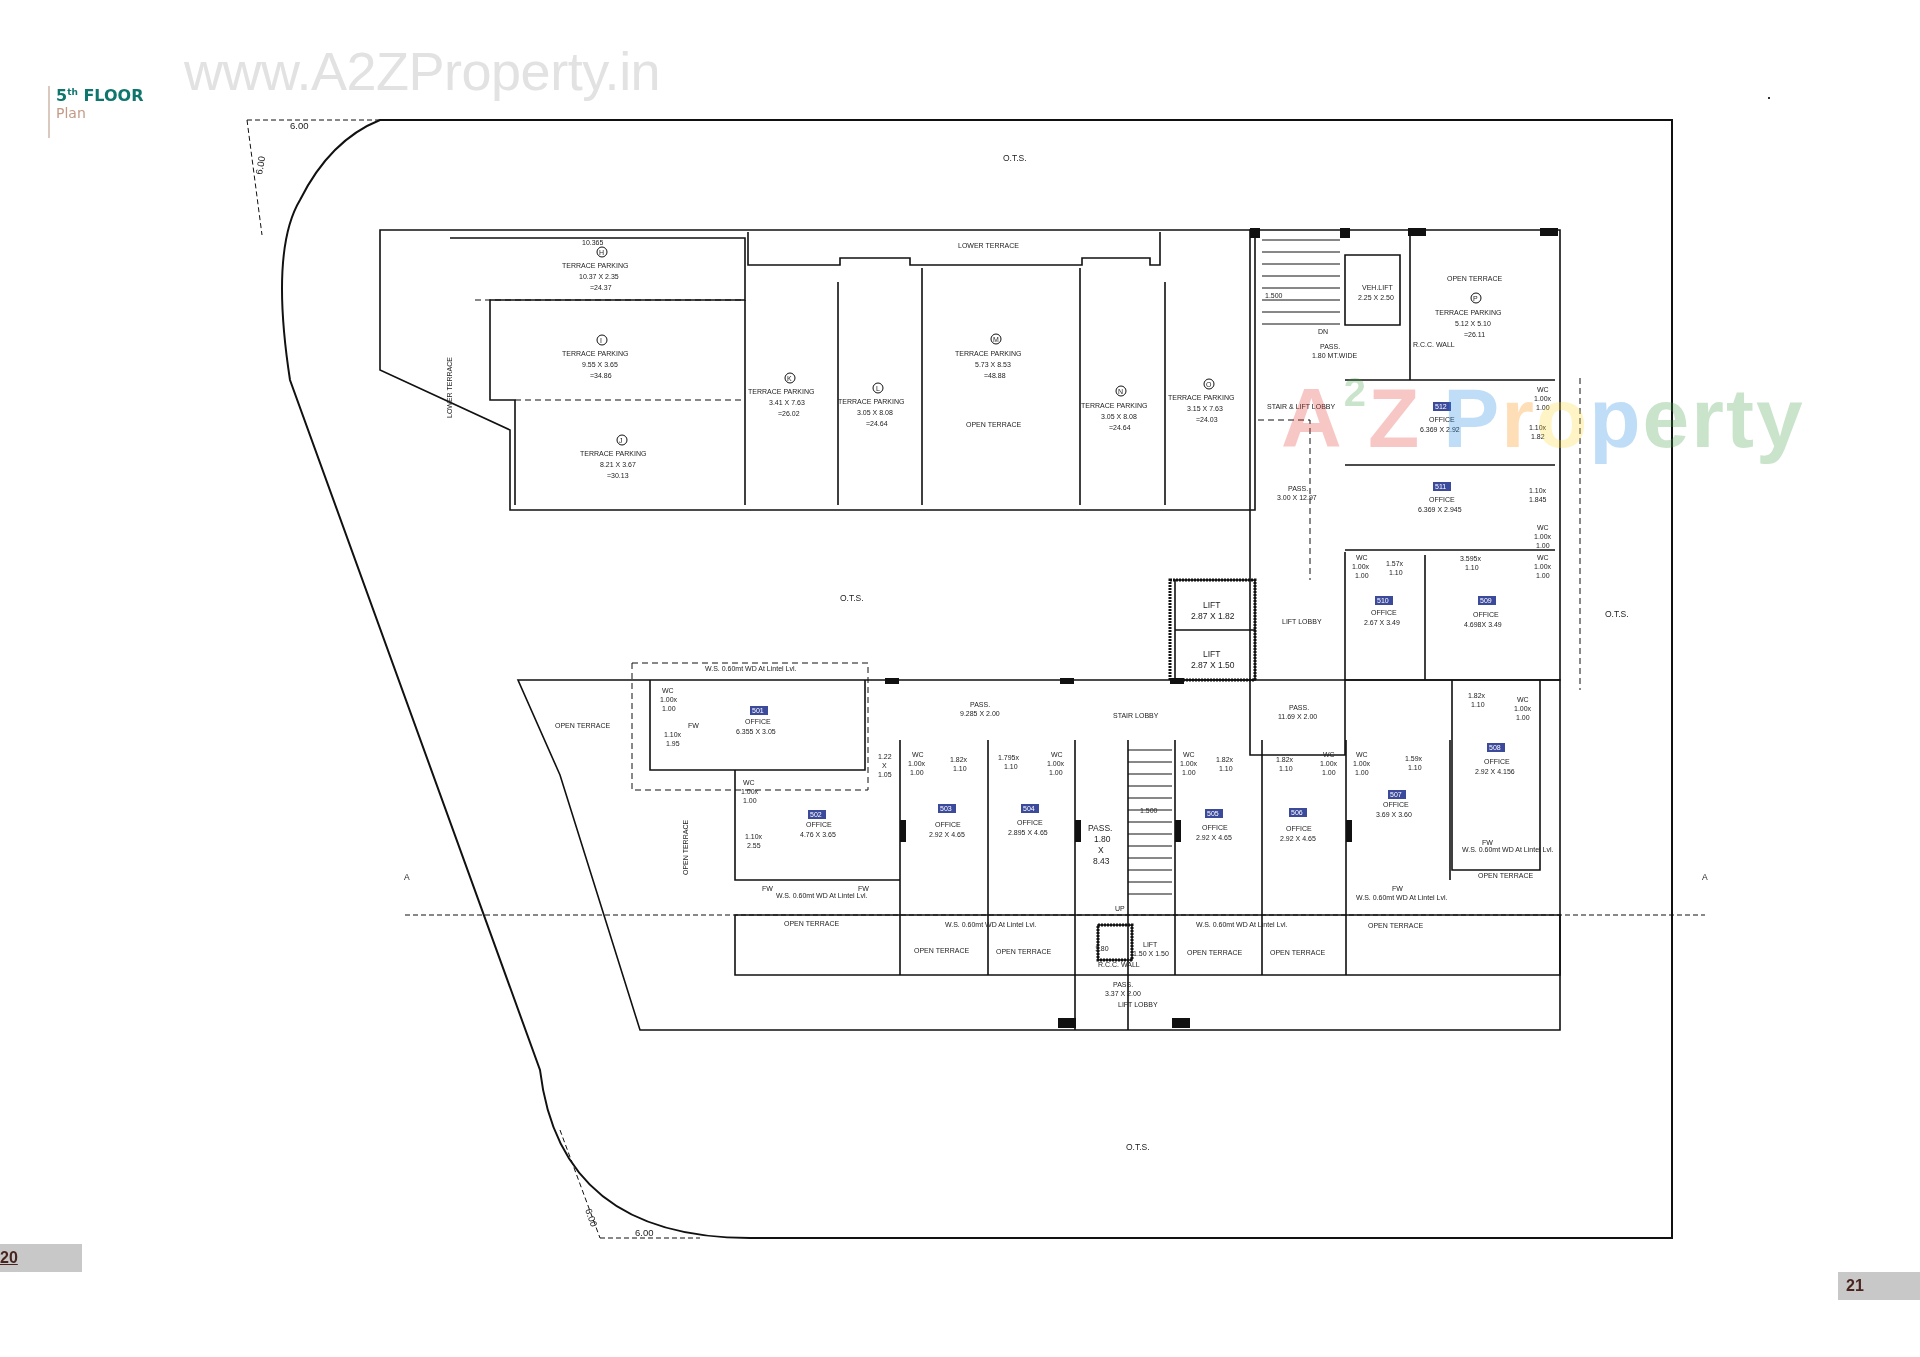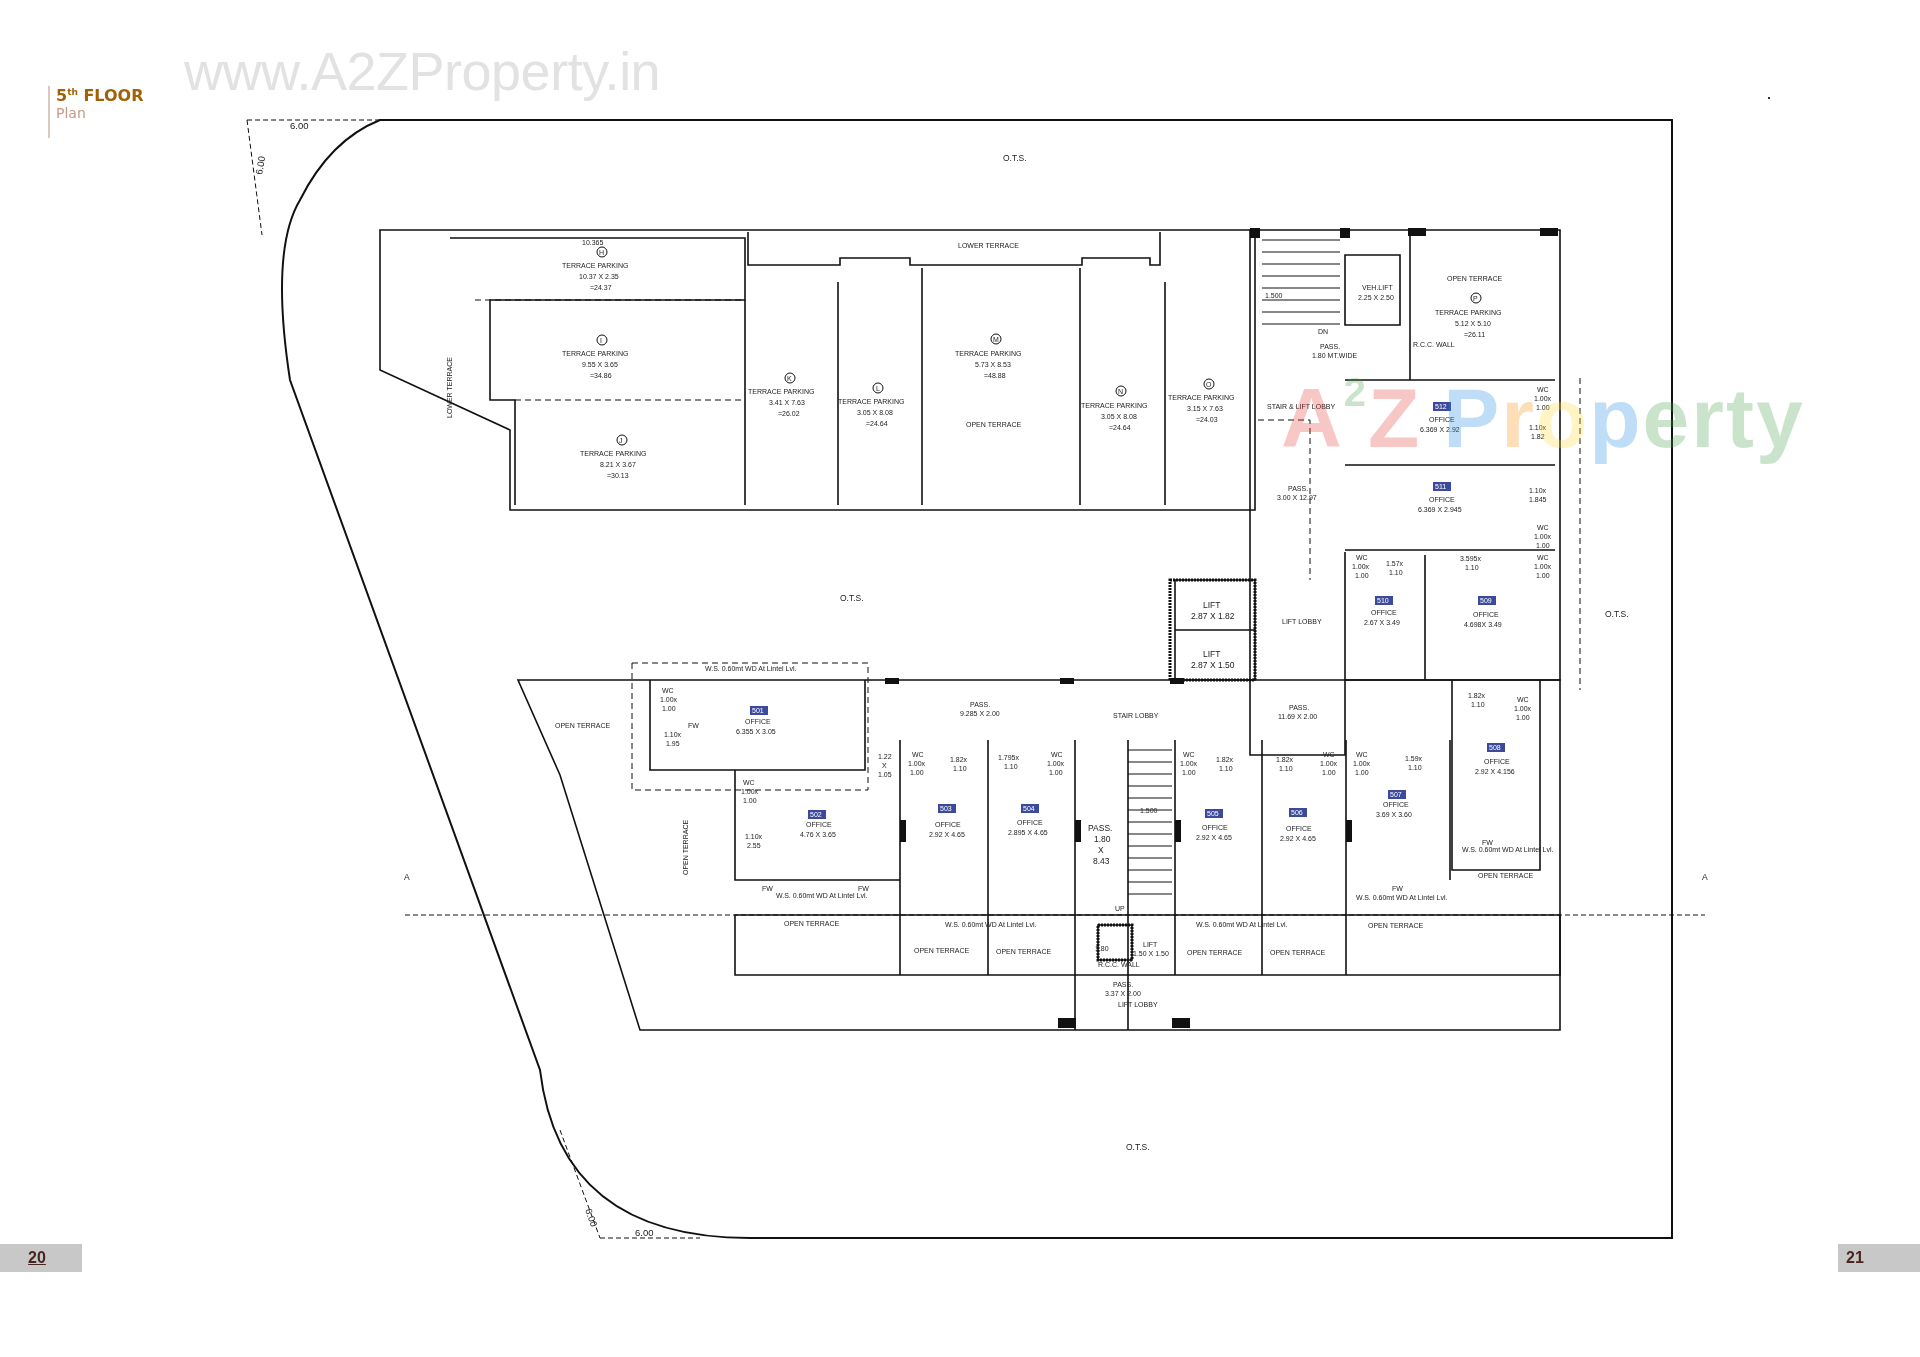--- a/index.html
+++ b/index.html
@@ -1,24 +1,24 @@
 <!DOCTYPE html>
 <html><head>
 <meta charset="utf-8">
 <style>
   html,body{margin:0;padding:0;background:#ffffff;}
   body{width:1920px;height:1357px;position:relative;overflow:hidden;font-family:"Liberation Sans",sans-serif;}
   .watermark{position:absolute;left:184px;top:40px;font-size:54px;color:#e2e2e2;letter-spacing:-0.5px;font-family:"Liberation Sans",sans-serif;}
   .title-block{position:absolute;left:48px;top:86px;border-left:2px solid #d9c9bf;padding-left:6px;height:52px;}
-  .title-block .floor{font-size:16px;font-weight:bold;color:#a16207;font-family:"DejaVu Sans",sans-serif;}
+  .title-block .floor{font-size:16px;font-weight:bold;color:#0f766e;font-family:"DejaVu Sans",sans-serif;}
   .title-block .floor sup{font-size:9px;}
   .title-block .sub{font-size:14px;color:#c49a86;font-family:"DejaVu Sans",sans-serif;}
   .page-num{position:absolute;top:1244px;width:82px;height:28px;background:#c8c8c8;color:#4a2520;font-size:16px;line-height:28px;font-weight:bold;}
-  .page-num.left{left:0;text-align:center;padding-right:8px;width:74px;text-decoration:underline;}
-  .page-num.right{left:1838px;text-align:left;padding-left:8px;width:74px;}
+  .page-num.left{left:0;text-align:left;padding-right:8px;width:74px;text-decoration:underline;}
+  .page-num.right{left:1838px;text-align:left;padding-left:8px;width:74px;margin-top:28px;}
   .plan{position:absolute;left:0;top:0;width:1920px;height:1357px;}
   .plan text{font-family:"Liberation Sans",sans-serif;fill:#222;}
   .lbl{font-size:8.5px;}
   .lbl-s{font-size:7px;}
   .lbl-m{font-size:9.5px;}
   .badge rect{fill:#3c4a9c;}
   .badge text{fill:#fff;font-size:7px;}
   .brandmark{position:absolute;left:1281px;top:370px;font-size:84px;font-weight:bold;opacity:0.28;letter-spacing:2px;font-family:"Liberation Sans",sans-serif;}
   .brandmark span{display:inline-block;}
   .dot{position:absolute;left:1768px;top:97px;width:2px;height:2px;background:#333;}

